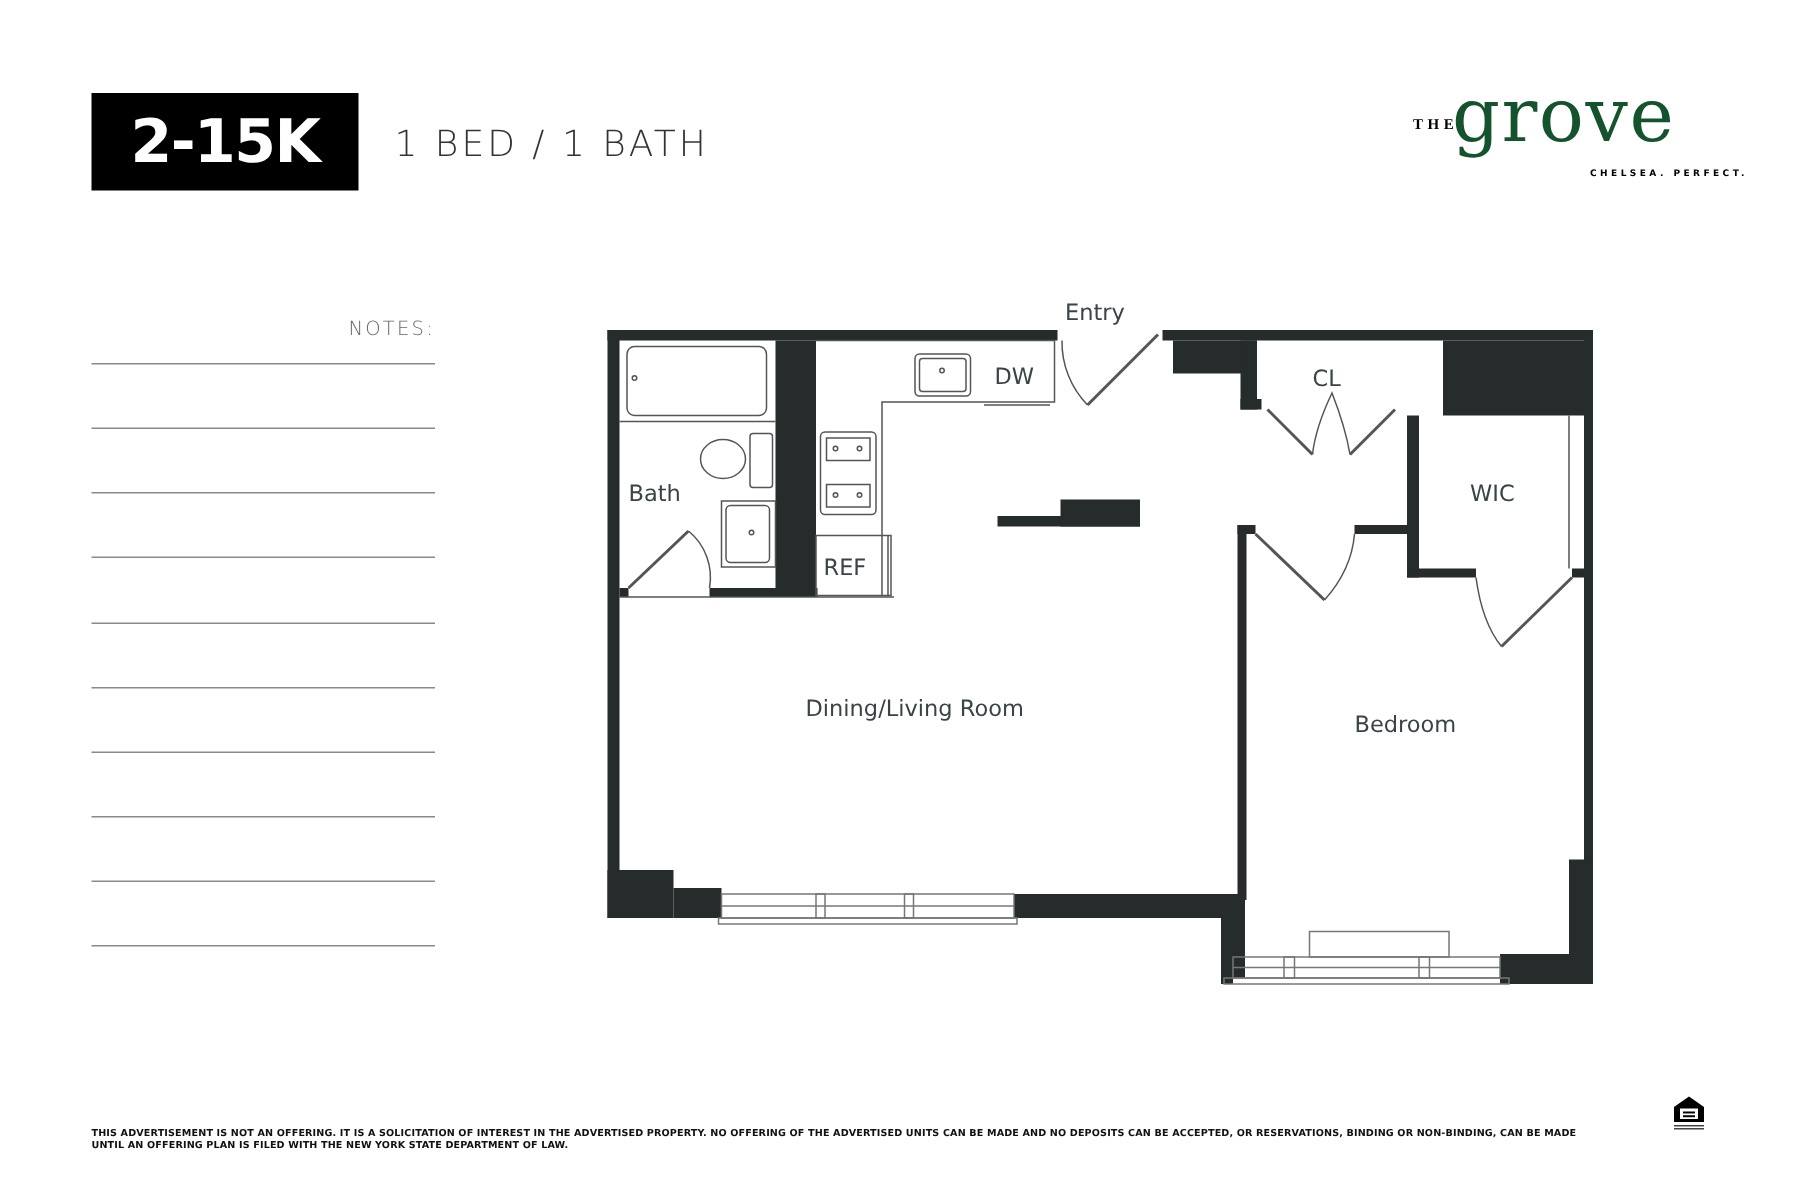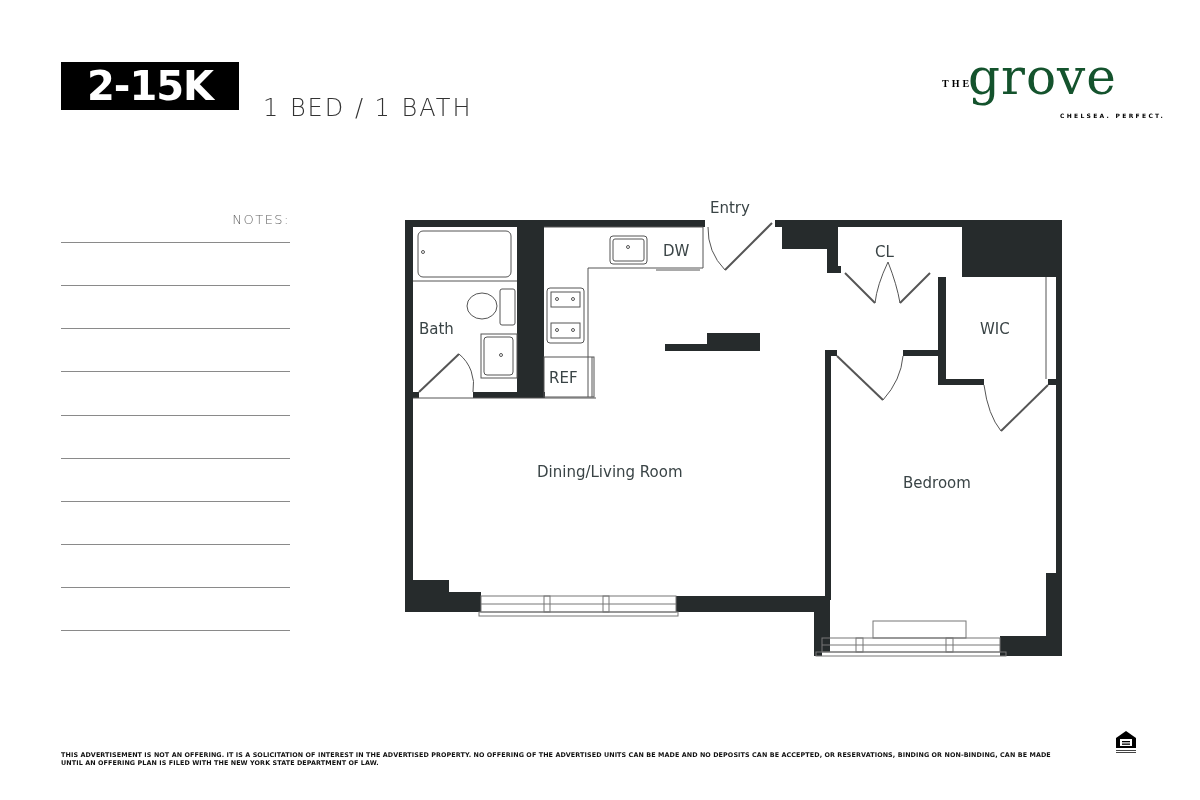--- a/index.html
+++ b/index.html
@@ -1,18 +1,18 @@
 <!DOCTYPE html>
 <html><head>
 <meta charset="utf-8">
 <style>
   html, body { margin:0; padding:0; background:#ffffff; }
   body { width:1200px; height:800px; position:relative; overflow:hidden; font-family:"Liberation Sans", sans-serif; color:#222; }
-  .unit-badge { position:absolute; left:61px; top:62px; width:178px; height:48px; background:#000; color:#fff; display:flex; align-items:center; justify-content:center; font-family:"DejaVu Sans", sans-serif; font-weight:bold; font-size:40px; letter-spacing:-1px; }
-  .unit-type { position:absolute; left:263px; top:82px; font-family:"DejaVu Sans", sans-serif; font-weight:200; font-size:24px; letter-spacing:2px; color:#333; transform:scaleY(1.0);margin-top:12px; }
+  .unit-badge { position:absolute; left:61px; top:62px; width:178px; height:65px; background:#000; color:#fff; display:flex; align-items:center; justify-content:center; font-family:"DejaVu Sans", sans-serif; font-weight:bold; font-size:40px; letter-spacing:-1px; }
+  .unit-type { position:absolute; left:263px; top:82px; font-family:"DejaVu Sans", sans-serif; font-weight:200; font-size:24px; letter-spacing:2px; color:#333; transform:scaleY(1.0); }
   .logo { position:absolute; left:938px; top:62px; width:206px; height:64px; }
   .logo .the { position:absolute; left:4px; top:16px; font-family:Liberation Serif, serif; font-weight:bold; font-size:10px; letter-spacing:3px; color:#000; }
   .logo .word { position:absolute; left:30px; top:-14px; font-family:"DejaVu Serif", serif; font-size:50px; letter-spacing:1px; color:#14532d; }
   .logo .tag { position:absolute; left:122px; top:50px; font-family:"DejaVu Sans", sans-serif; font-weight:bold; font-size:6px; letter-spacing:2.3px; color:#000; white-space:nowrap; }
   .notes { position:absolute; left:61px; top:212px; width:229px; }
   .notes-label { font-family:"DejaVu Sans", sans-serif; font-weight:200; font-size:13px; letter-spacing:1.5px; color:#666; padding-left:4px;text-align:right; }
   .note-line { position:absolute; left:0; width:229px; height:0; border-top:1.3px solid #8a8a8a; }
   .plan { position:absolute; left:400px; top:195px; width:670px; height:470px; }
   .disclaimer { position:absolute; left:61px; top:737px; width:1000px; font-family:"DejaVu Sans", sans-serif; font-weight:bold; font-size:6.4px; line-height:8px; color:#111; letter-spacing:0.1px;margin-top:14px; }
   .eho { position:absolute; left:1113px; top:729px; width:26px; height:26px; }

